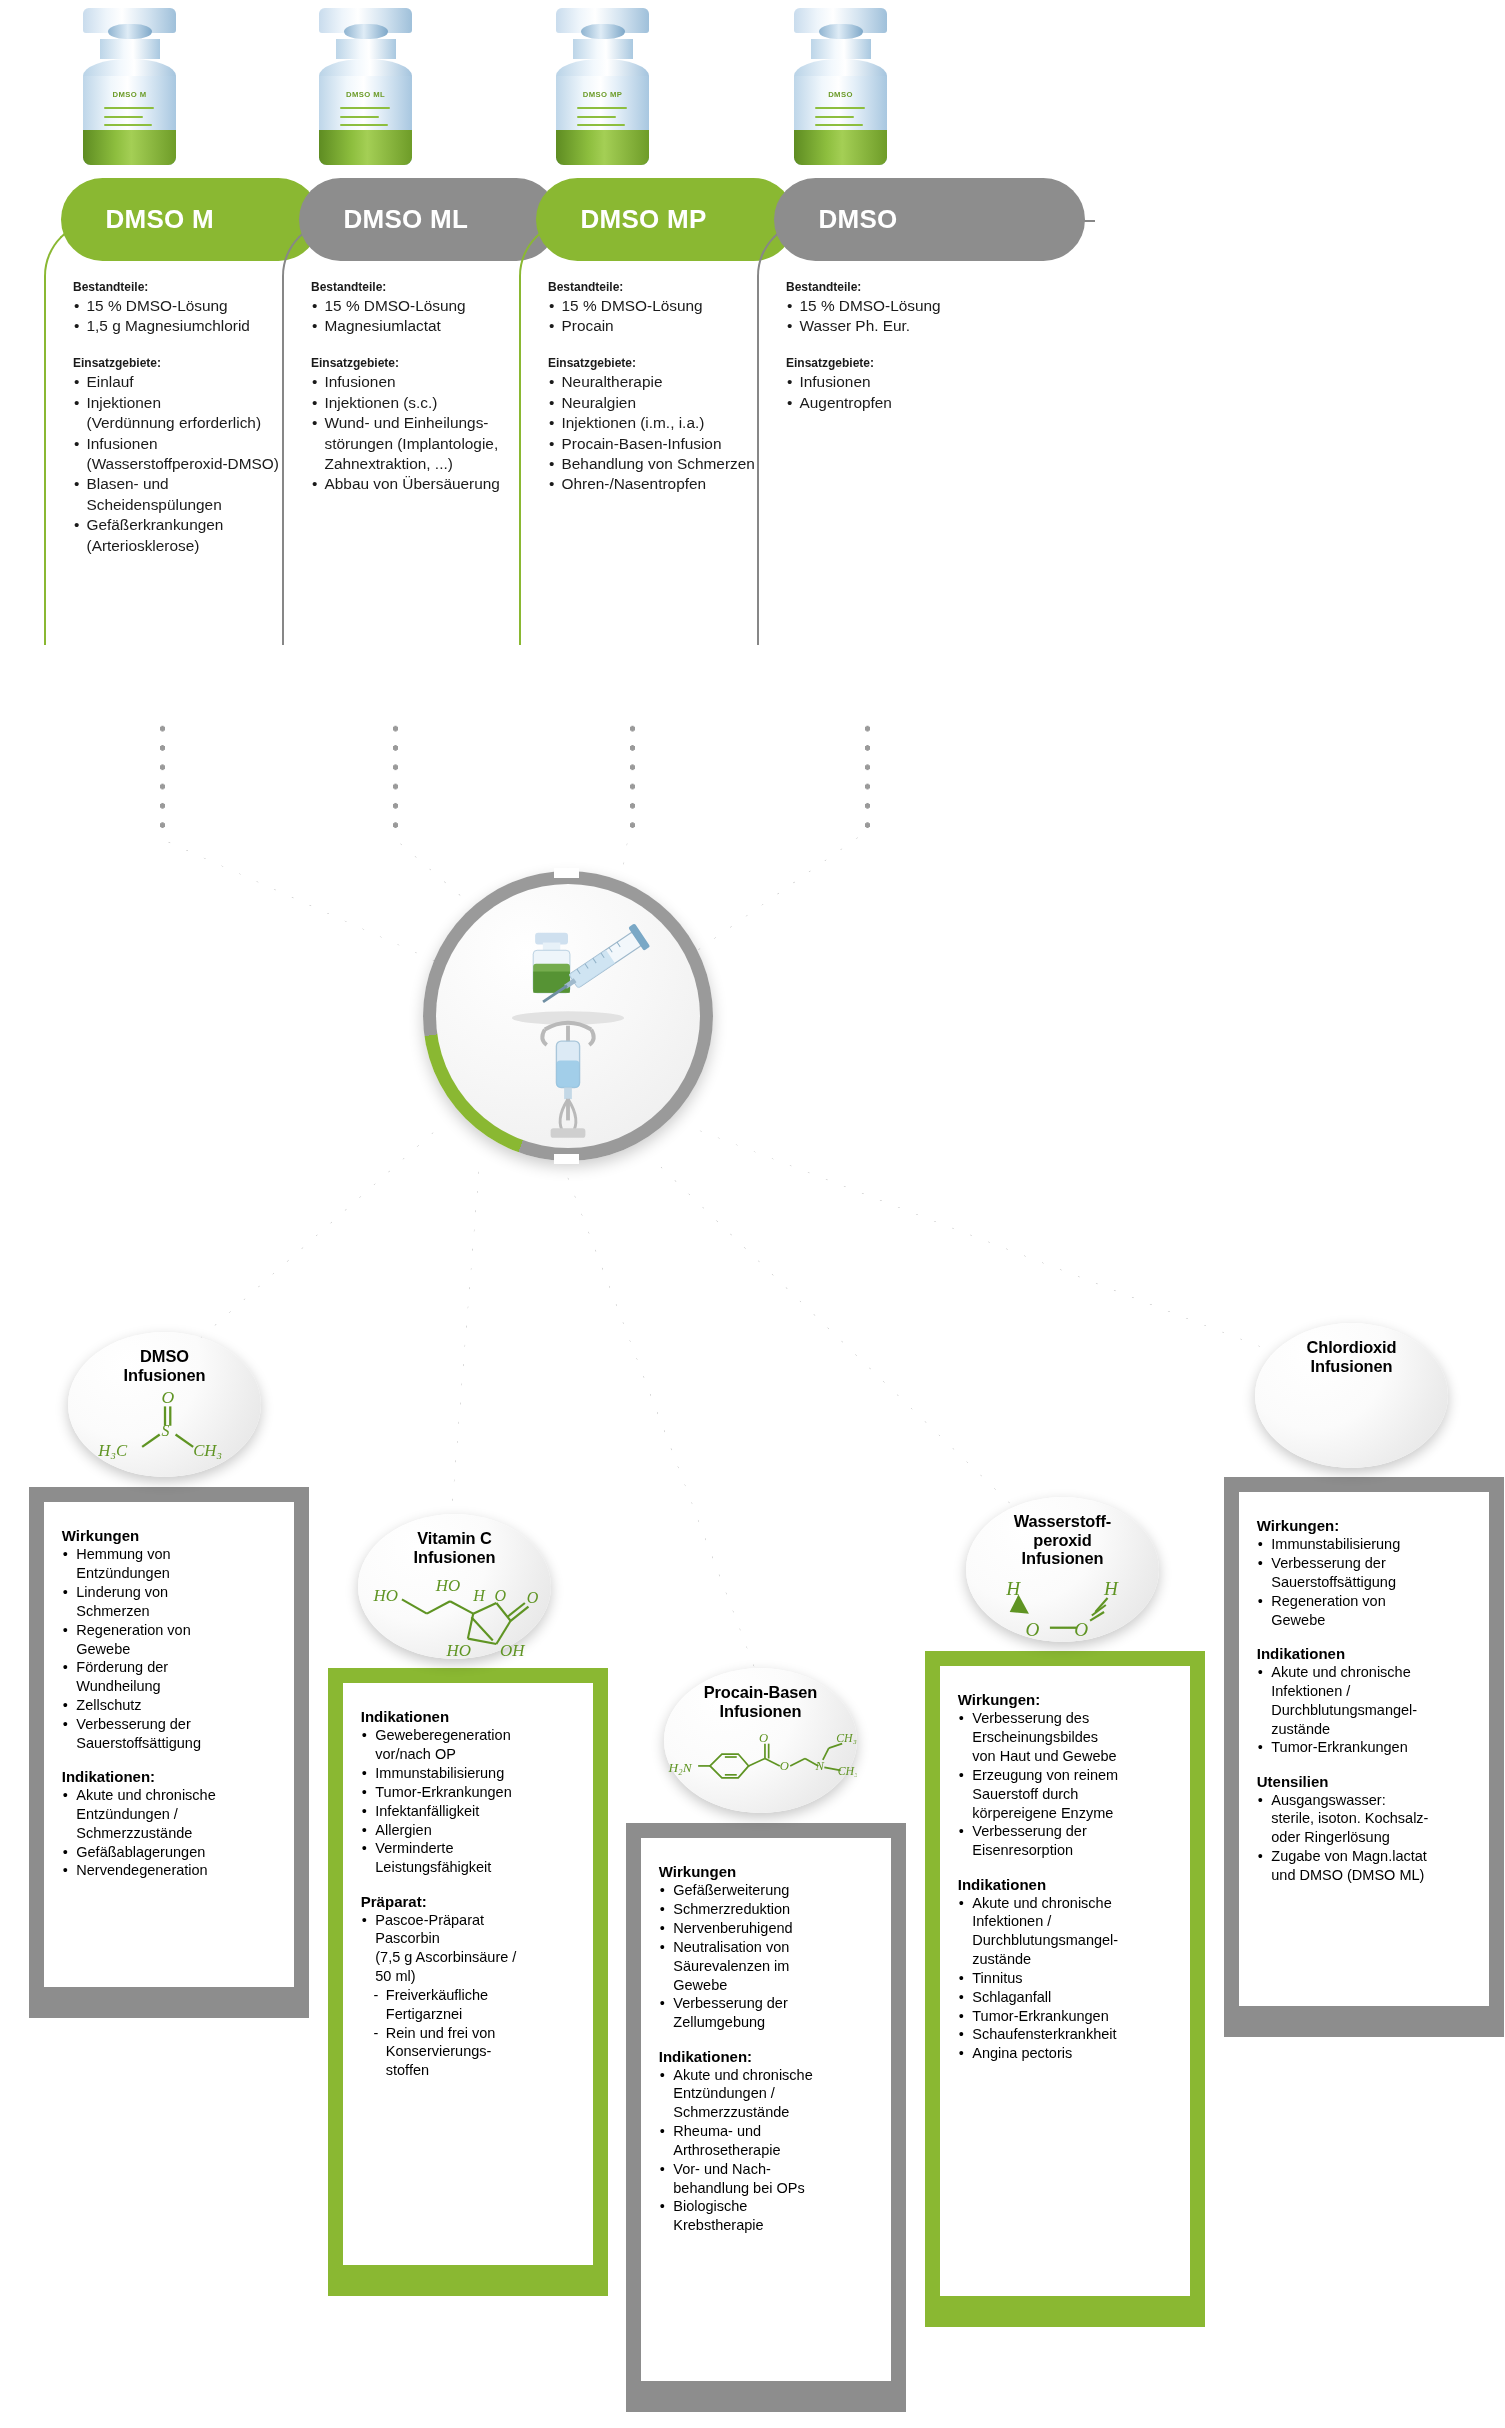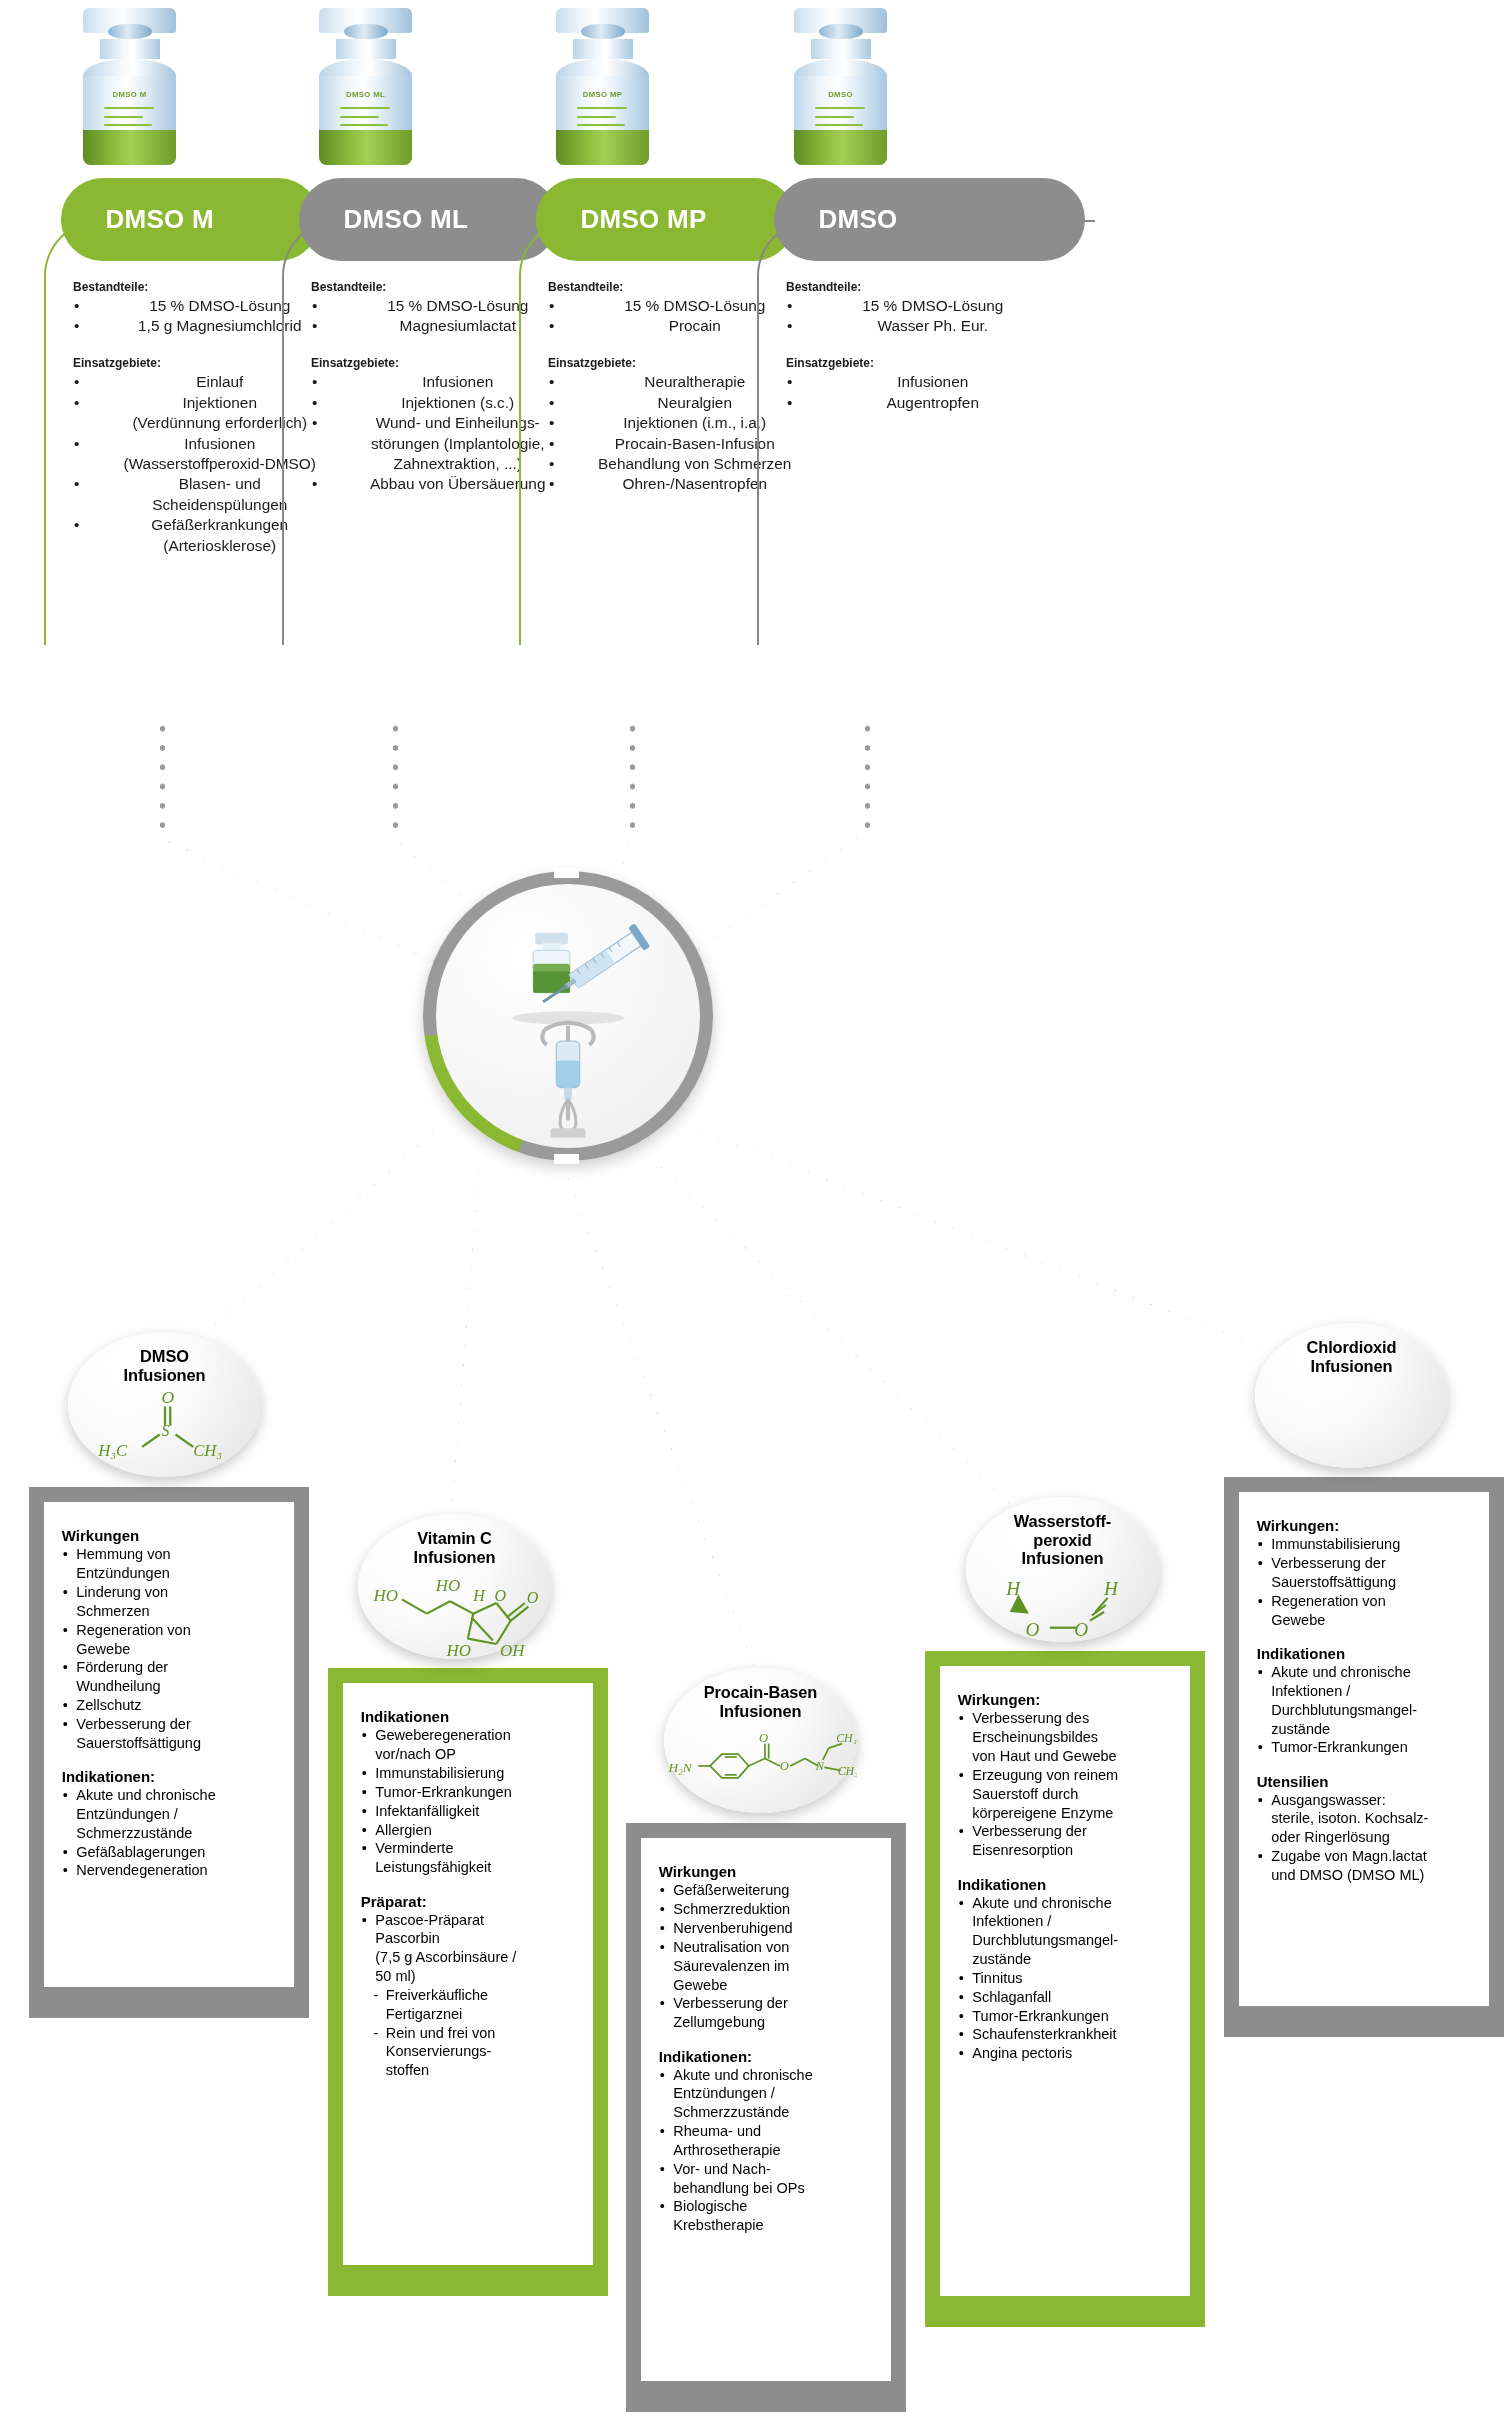--- a/index.html
+++ b/index.html
@@ -35,21 +35,21 @@
       border-left:2.9px solid #8ab832; border-top:2.9px solid #8ab832;
       border-top-left-radius:56px; }
   .card-frame.gray { border-left-color:#878787; border-top-color:#878787; }
   .pill { position:absolute; left:17.4px; top:-42px; width:299px; height:83px;
       border-radius:42px; background:#8ab832; color:#fff;
       display:flex; align-items:center; padding-left:44px;
       font-size:26px; font-weight:bold; letter-spacing:0.3px; }
   .pill.gray { background:#8d8d8d; }
   .card-body { position:absolute; left:29px; top:60px; width:280px; color:#1a1a1a; }
   .card-body h4 { font-size:12px; font-weight:bold; margin-bottom:1.9px; }
-  .card-body ul { list-style:none; margin-bottom:19.3px;text-align:center; }
+  .card-body ul { list-style:none; margin-bottom:19.3px; }
   .card-body li { font-size:15.4px; line-height:1.33; padding-left:13.5px; position:relative; }
   .card-body li::before { content:"•"; position:absolute; left:1px; }
   .card-body li.cont::before { content:""; }
 
   
   #center-circle { position:absolute; left:423px; top:871px; width:290px; height:290px; }
   .ring { position:absolute; inset:0; border-radius:50%;
       background:conic-gradient(from 200deg,#8ab832 0deg 62deg,#9a9a9a 62deg 360deg);
       box-shadow:0 5.8px 15.4px rgba(0,0,0,.20); }
   .ring::after { content:""; position:absolute; inset:12.6px; border-radius:50%;

